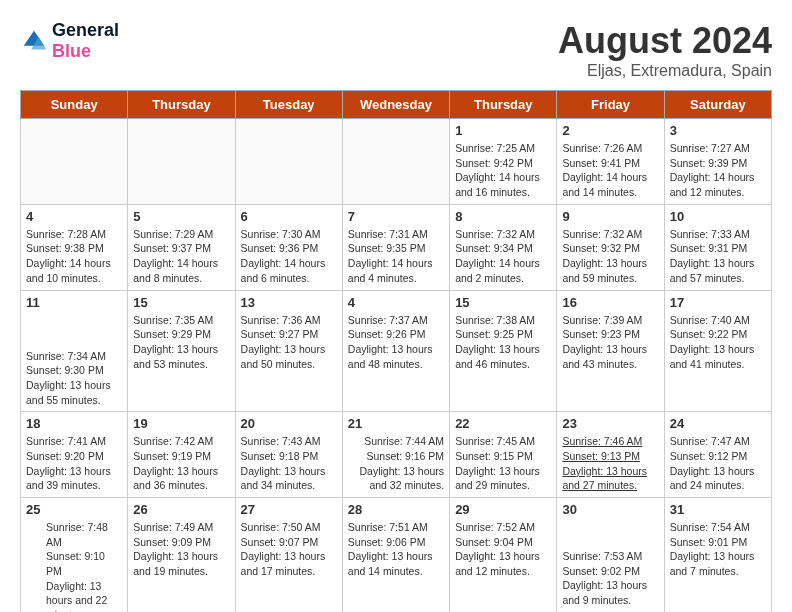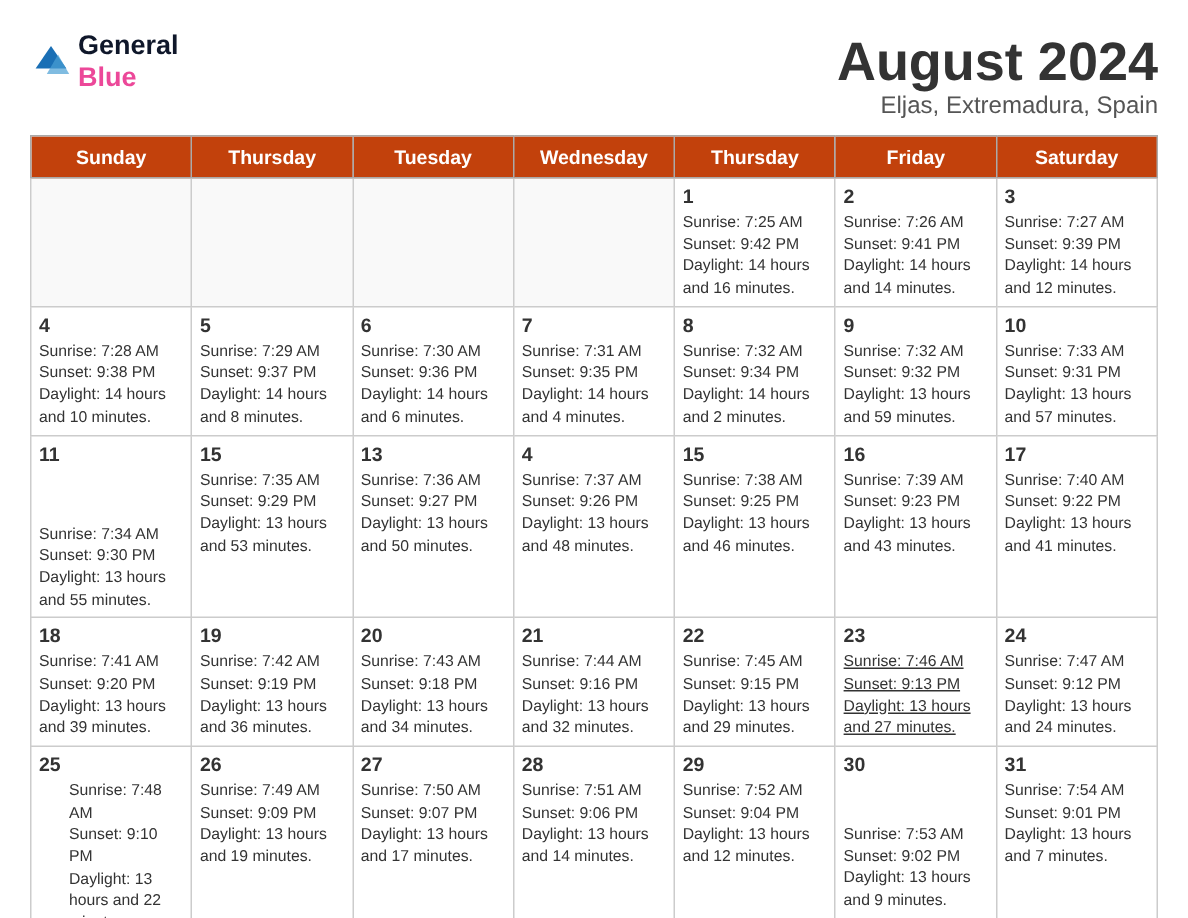--- a/index.html
+++ b/index.html
@@ -257,21 +257,21 @@
 Daylight: 13 hours and 36 minutes.</div>
         </td>
         <td>
           <div class="day-number">20</div>
           <div class="day-info" style="white-space: pre-line;">Sunrise: 7:43 AM
 Sunset: 9:18 PM
 Daylight: 13 hours and 34 minutes.</div>
         </td>
         <td>
           <div class="day-number">21</div>
-          <div class="day-info" style="white-space: pre-line;">Sunrise: 7:44 AM
+          <div class="day-info" style="white-space: pre-line; text-align: right;">Sunrise: 7:44 AM
 Sunset: 9:16 PM
 Daylight: 13 hours and 32 minutes.</div>
         </td>
         <td>
           <div class="day-number">22</div>
           <div class="day-info" style="white-space: pre-line;">Sunrise: 7:45 AM
 Sunset: 9:15 PM
 Daylight: 13 hours and 29 minutes.</div>
         </td>
         <td>

